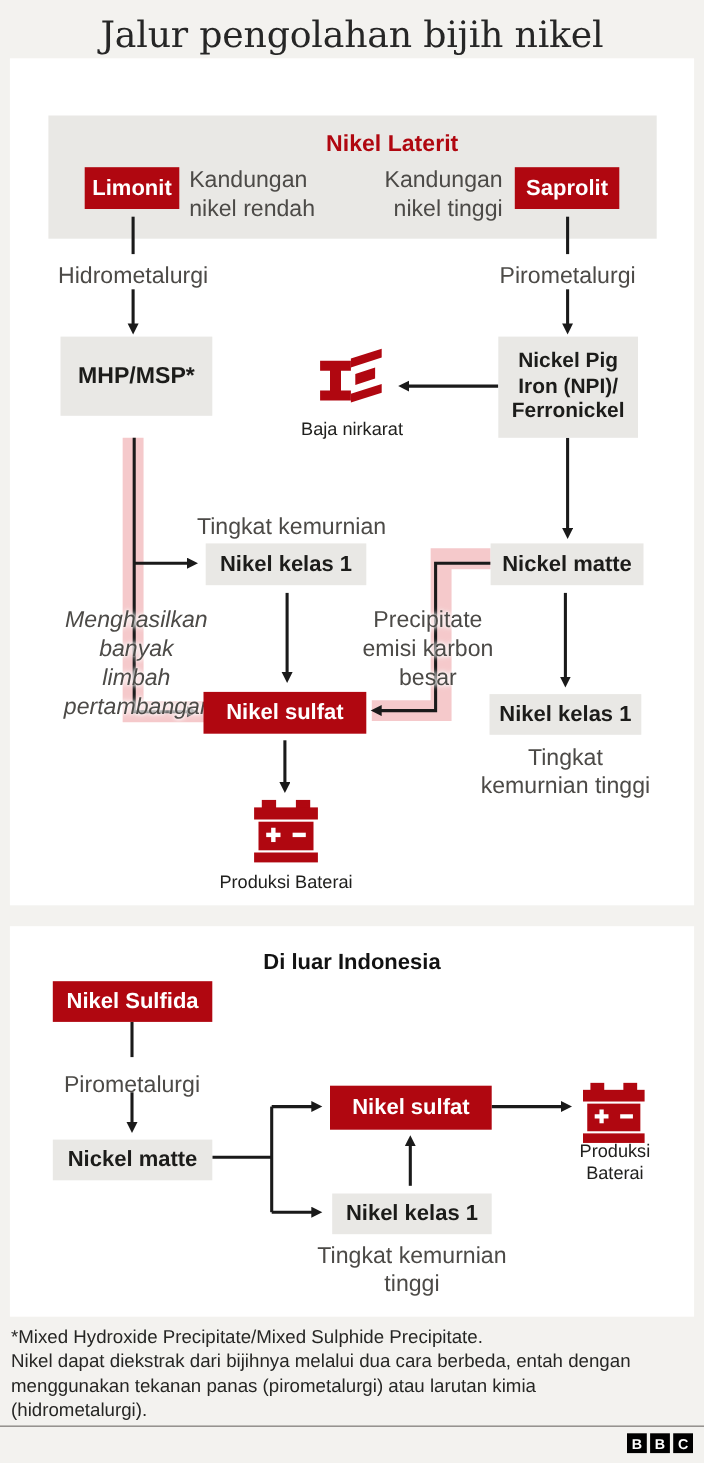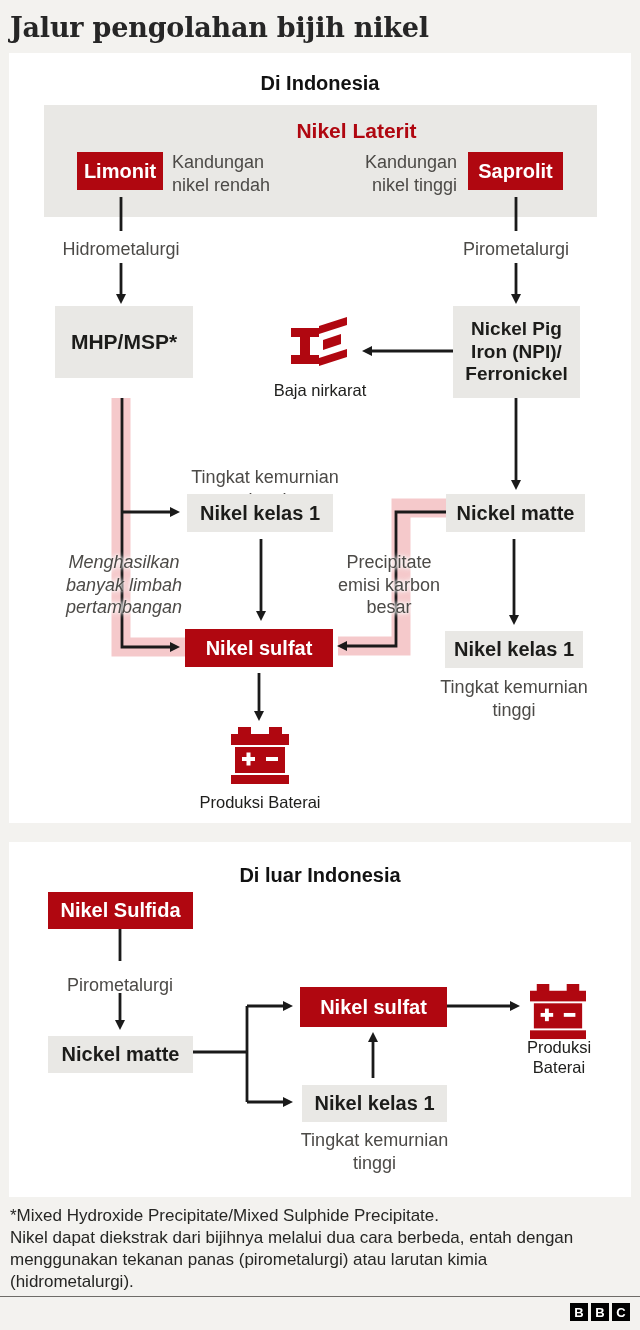--- a/index.html
+++ b/index.html
@@ -3,26 +3,26 @@
 <meta charset="utf-8">
 <style>
   html,body{margin:0;padding:0;}
   body{font-family:"Liberation Sans",sans-serif;background:#f3f2ef;}
   #canvas{position:relative;width:640px;height:1330px;background:#f3f2ef;overflow:hidden;}
   .abs{position:absolute;}
   .panel{position:absolute;background:#ffffff;z-index:0;}
   .lateritbg{position:absolute;background:#e9e8e5;z-index:0;}
   #connectors{position:absolute;left:0;top:0;z-index:1;pointer-events:none;}
   .z2{z-index:2;}
-  .page-title{font-family:"DejaVu Serif",serif;font-weight:700;font-size:27px;color:#262626;letter-spacing:-.2px;}
+  .page-title{font-family:"DejaVu Serif",serif;font-weight:400;font-size:33px;color:#262626;letter-spacing:-.2px;text-align:center;}
   .panel-title{font-size:20px;font-weight:700;color:#121212;text-align:center;}
   .red-title{font-size:21px;font-weight:700;color:#b00710;text-align:center;}
   .red-box{background:#b00710;color:#ffffff;font-weight:700;font-size:20px;display:flex;align-items:center;justify-content:center;text-align:center;}
   .gray-box{background:#e9e8e5;color:#1c1c1a;font-weight:700;font-size:20px;display:flex;align-items:center;justify-content:center;text-align:center;}
-  .note{font-size:18px;color:#4c4a47;line-height:1.25;}
+  .note{font-size:21px;color:#4c4a47;line-height:1.25;}
   .note.center{text-align:center;}
   .note.right{text-align:right;}
   .halo{text-shadow:0 0 3px #fff,0 0 5px #fff,0 0 7px #fff;}
   .dark-label{font-size:16.5px;color:#20201e;text-align:center;line-height:1.2;}
   .footnote{font-size:17px;color:#262624;line-height:1.3;}
   .source{font-size:16.5px;color:#3a3834;}
   .rule{position:absolute;background:#6e6c68;height:1px;}
   .bbc{display:flex;gap:3px;}
   .bbc .sq{width:18px;height:18px;background:#000;color:#fff;font-weight:700;font-size:13px;display:flex;align-items:center;justify-content:center;}
   svg path.black{stroke:#1a1a1a;stroke-width:2.8;fill:none;}
@@ -83,21 +83,20 @@
     <symbol id="ibeam" viewBox="0 0 62 58">
       <path d="M2 12 H30 V21 H21 V39 H30 V48 H2 V39 H11 V21 H2 Z" fill="#b00710"></path>
       <polygon points="30,10 58,1 58,9 30,18" fill="#b00710"></polygon>
       <polygon points="34,24 52,18 52,28 34,34" fill="#b00710"></polygon>
       <polygon points="30,42 58,33 58,41 30,50" fill="#b00710"></polygon>
     </symbol>
   </svg>
 
   <div class="abs z2 page-title" style="left:10px;top:12px;width:620px;">Jalur pengolahan bijih nikel</div>
 
-  <div class="abs z2 panel-title" style="left:9px;top:72px;width:622px;">Di Indonesia</div>
 
   <div class="abs z2 red-title" style="left:44px;top:119px;width:553px;margin-left:36px;">Nikel Laterit</div>
   <div class="abs z2 red-box" style="left:77px;top:152px;width:86px;height:38px;">Limonit</div>
   <div class="abs z2 note" style="left:172px;top:151px;width:125px;">Kandungan nikel rendah</div>
   <div class="abs z2 note right" style="left:332px;top:151px;width:125px;">Kandungan nikel tinggi</div>
   <div class="abs z2 red-box" style="left:468px;top:152px;width:95px;height:38px;">Saprolit</div>
 
   <div class="abs z2 note center" style="left:41px;top:238px;width:160px;">Hidrometalurgi</div>
   <div class="abs z2 note center" style="left:436px;top:238px;width:160px;">Pirometalurgi</div>
 

